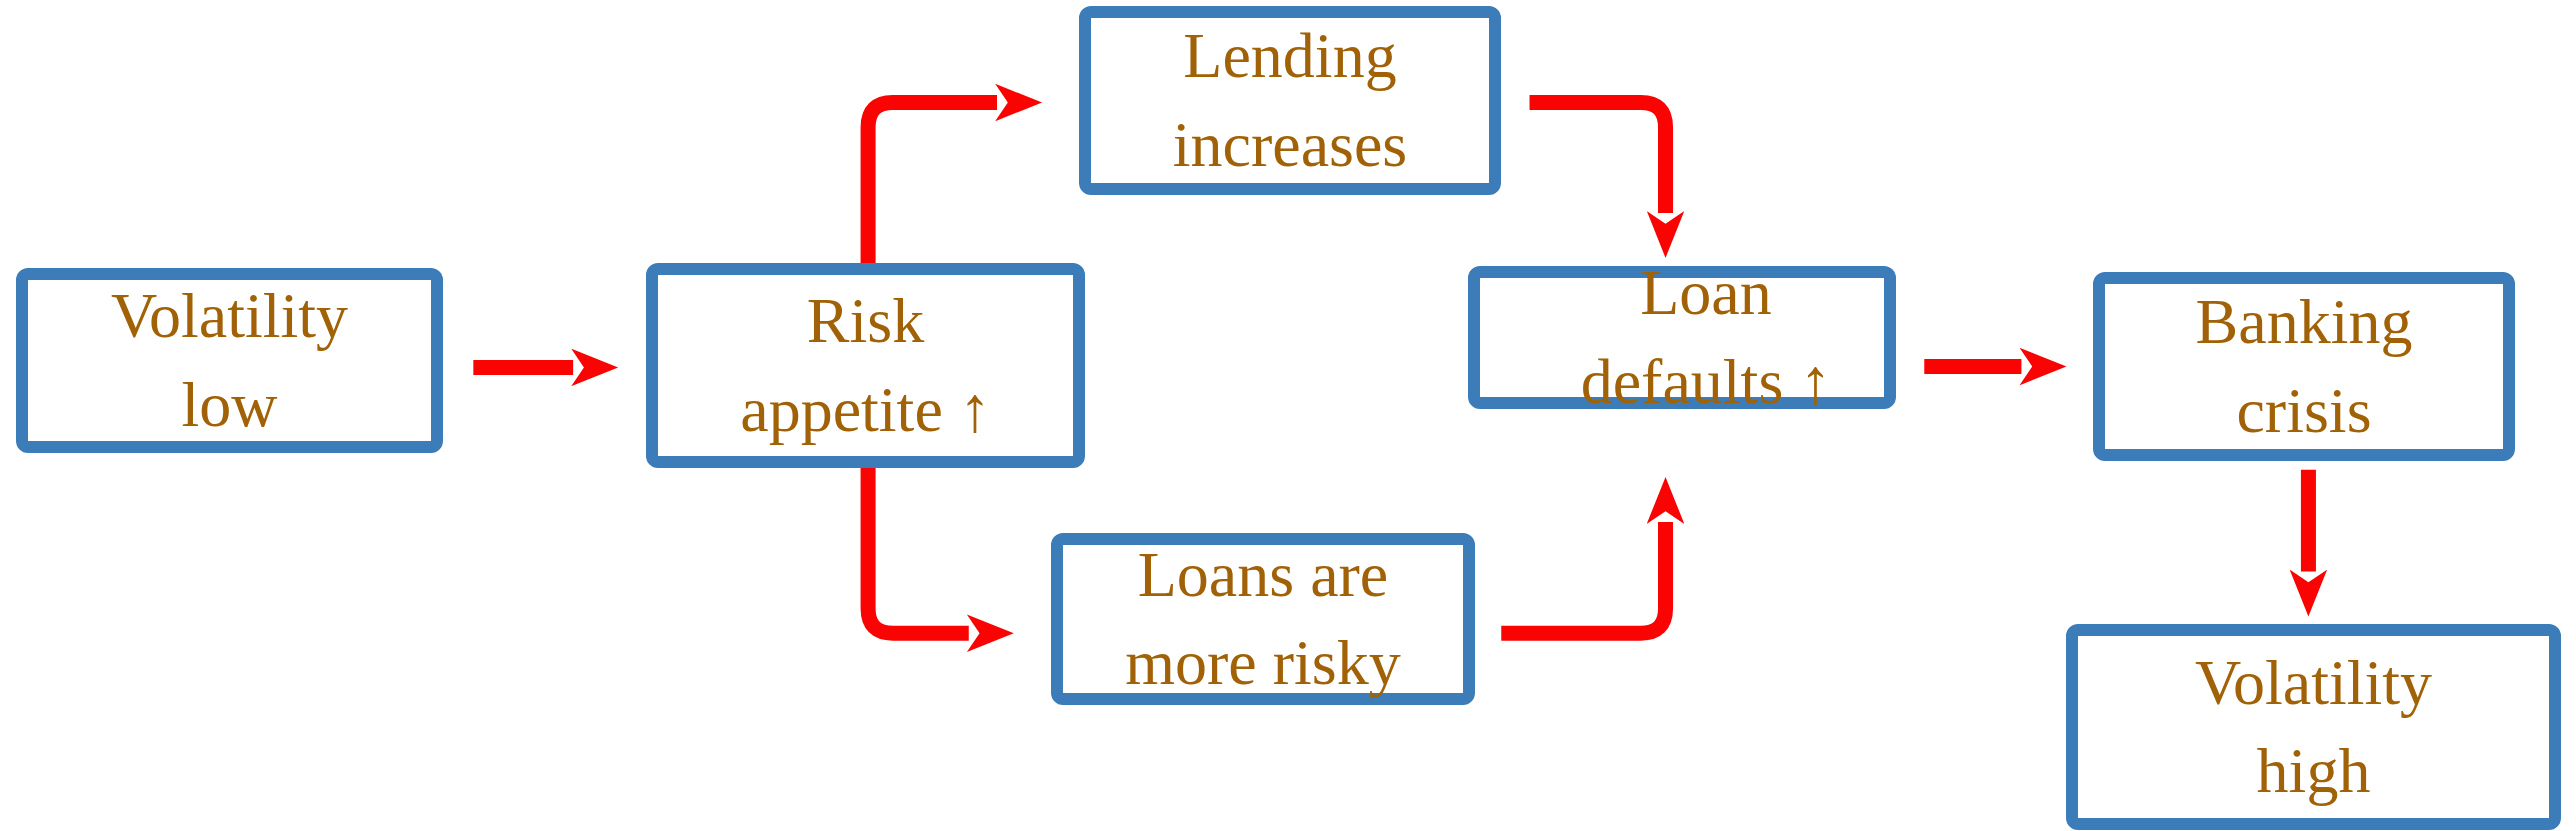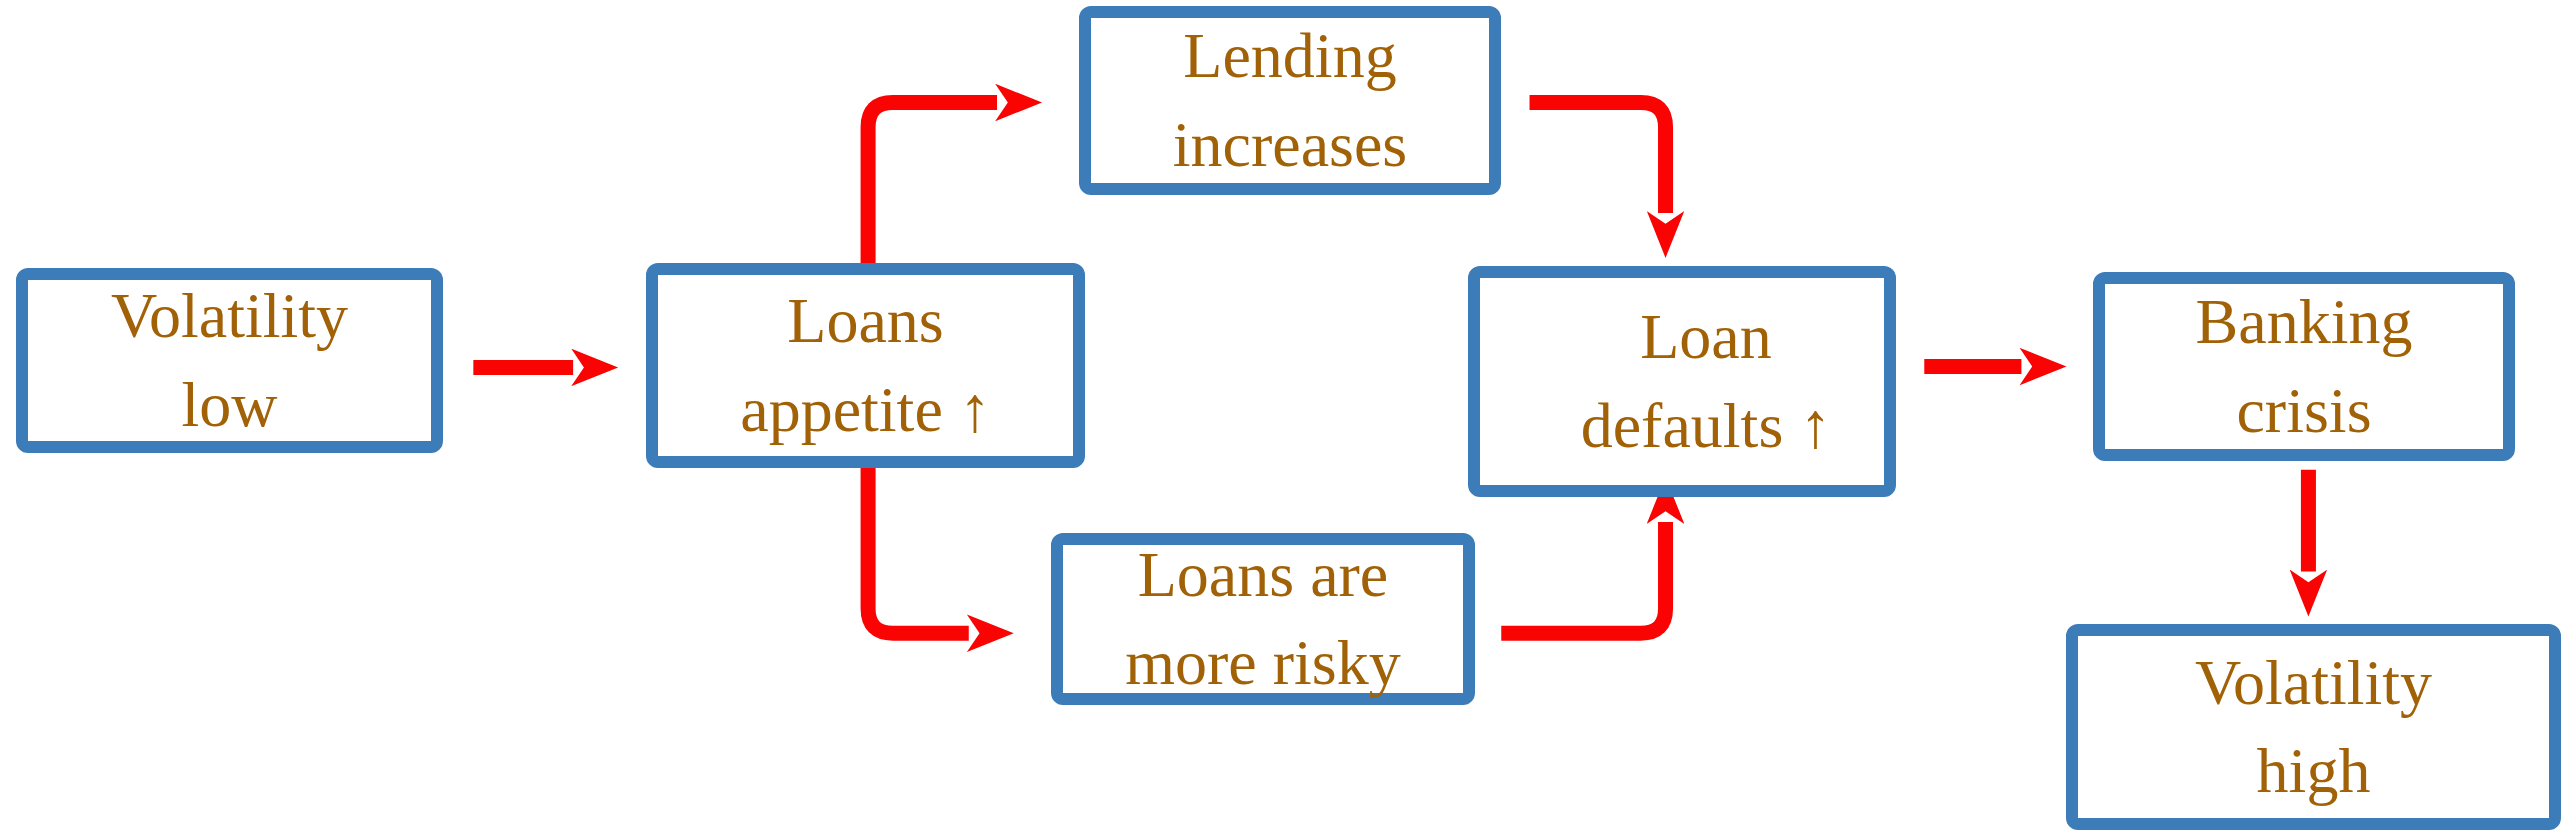--- a/index.html
+++ b/index.html
@@ -36,21 +36,21 @@
     color: #a16207;
     font-size: 64px;
     line-height: 1.38;
     white-space: pre-line;
   }
   
   #node-volatility-low  { left: 16px;   top: 268px; width: 427px; height: 185px; }
   #node-risk-appetite   { left: 646px;  top: 263px; width: 439px; height: 205px; }
   #node-lending-increases { left: 1079px; top: 6.2px;  width: 422px; height: 189px; }
   #node-loans-more-risky  { left: 1051px; top: 533px; width: 424px; height: 172px; }
-  #node-loan-defaults   { left: 1468px; top: 266px; width: 428px; height: 231px; padding-left: 48px; }
+  #node-loan-defaults   { left: 1468px; top: 266px; width: 428px; height: 143px; padding-left: 48px; }
   #node-banking-crisis  { left: 2093px; top: 272px; width: 422px; height: 189px; }
   #node-volatility-high { left: 2066px; top: 624px; width: 495px; height: 206px; }
 </style>
 </head>
 <body>
 
 <div class="canvas">
 
   <svg class="edges-layer" width="2576" height="832" viewBox="0 0 2917 942" xmlns="http://www.w3.org/2000/svg">
     <defs>
@@ -65,21 +65,21 @@
       <path d="M 1732 116 H 1858 Q 1886 116 1886 144 V 241" marker-end="url(#stealth)"></path>
       <path d="M 1700 717 H 1858 Q 1886 717 1886 689 V 591" marker-end="url(#stealth)"></path>
       <path d="M 2179 415 H 2289" marker-end="url(#stealth)"></path>
       <path d="M 2614 532 V 647" marker-end="url(#stealth)"></path>
     </g>
   </svg>
 
   <div class="node" id="node-volatility-low">Volatility
 low</div>
 
-  <div class="node" id="node-risk-appetite">Loans
+  <div class="node" id="node-risk-appetite">Risk
 appetite ↑</div>
 
   <div class="node" id="node-lending-increases">Lending
 increases</div>
 
   <div class="node" id="node-loans-more-risky">Loans are
 more risky</div>
 
   <div class="node" id="node-loan-defaults">Loan
 defaults ↑</div>

